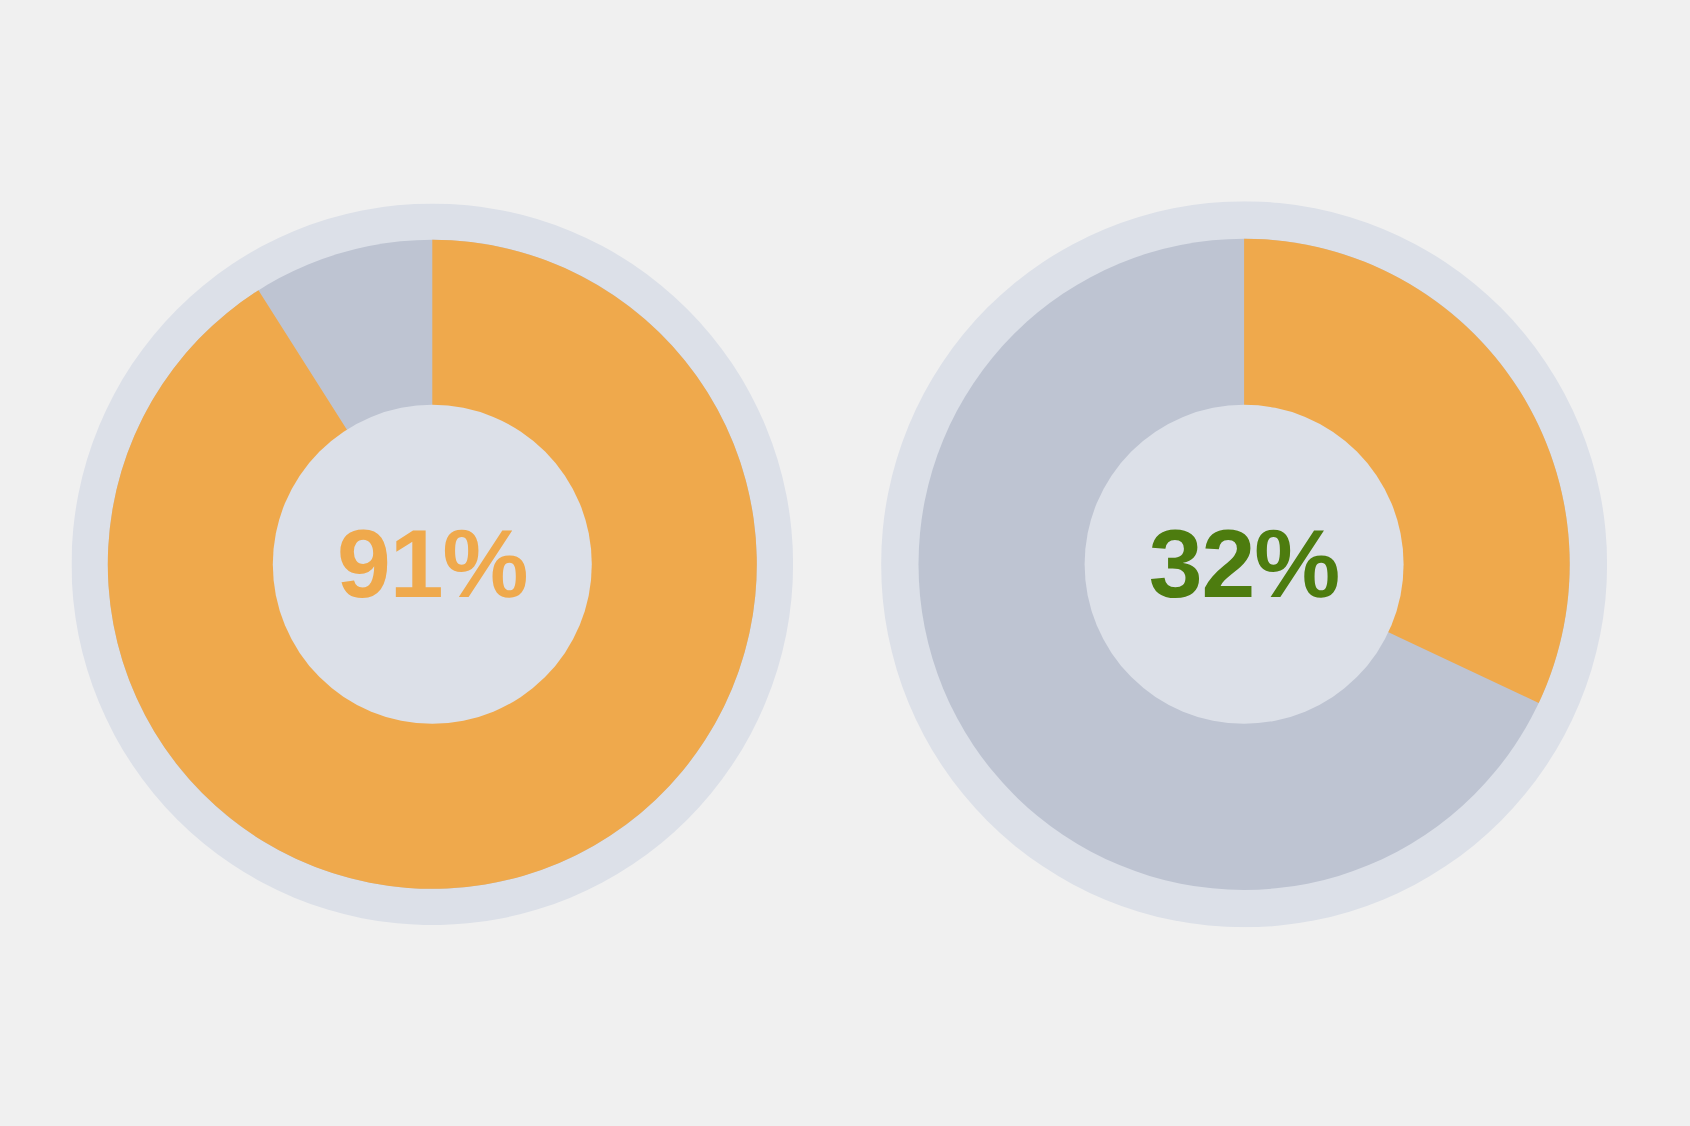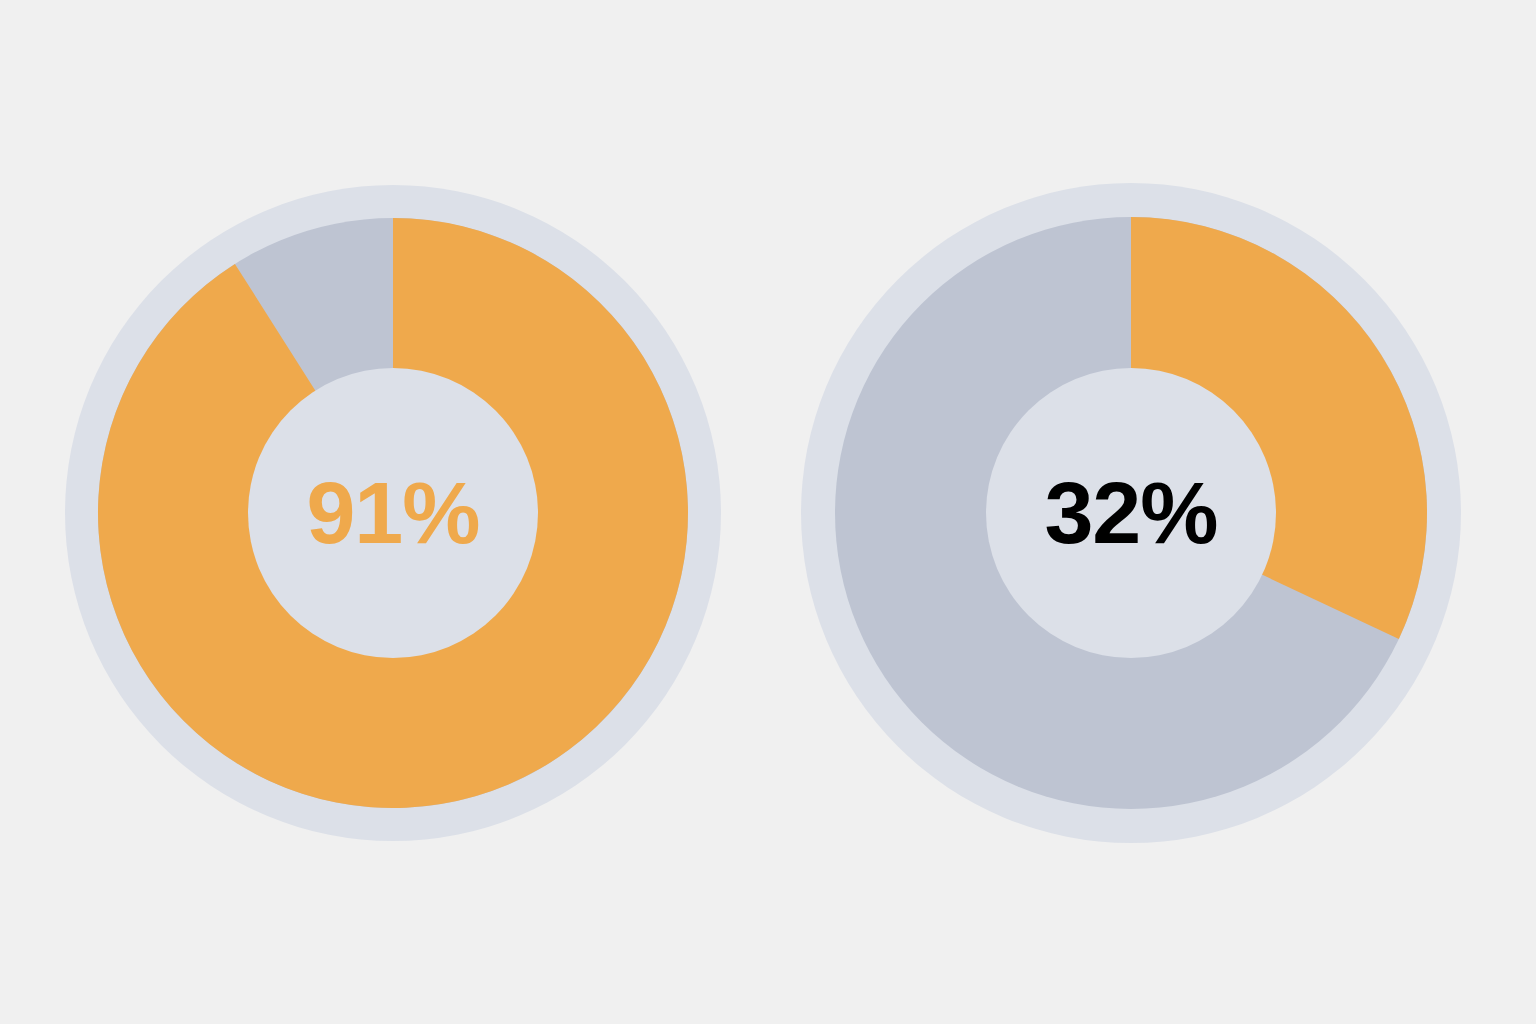--- a/index.html
+++ b/index.html
@@ -65,17 +65,17 @@
   </div>
 
   <div class="gauge" id="gauge-right" style="left:801px; top:183px; width:660px; height:660px;">
     <svg width="660" height="660" viewBox="0 0 660 660">
       <circle class="outer-ring" cx="330" cy="330" r="330" fill="#dce0e8"></circle>
       <circle class="track" cx="330" cy="330" r="296" fill="#bec4d2"></circle>
       <path class="progress" id="progress-right" d="M 330 330 L 330 34 A 296 296 0 0 1 597.8288075299417 456.03067030326156 Z" fill="#efa94c"></path>
       <circle class="hub" cx="330" cy="330" r="145" fill="#dce0e8"></circle>
     </svg>
     <div class="gauge-label">
-      <span style="color: #000000;">32%</span>
+      <span style="color: #4d7c0f;">32%</span>
     </div>
   </div>
 
 </div>
 
 </body></html>

